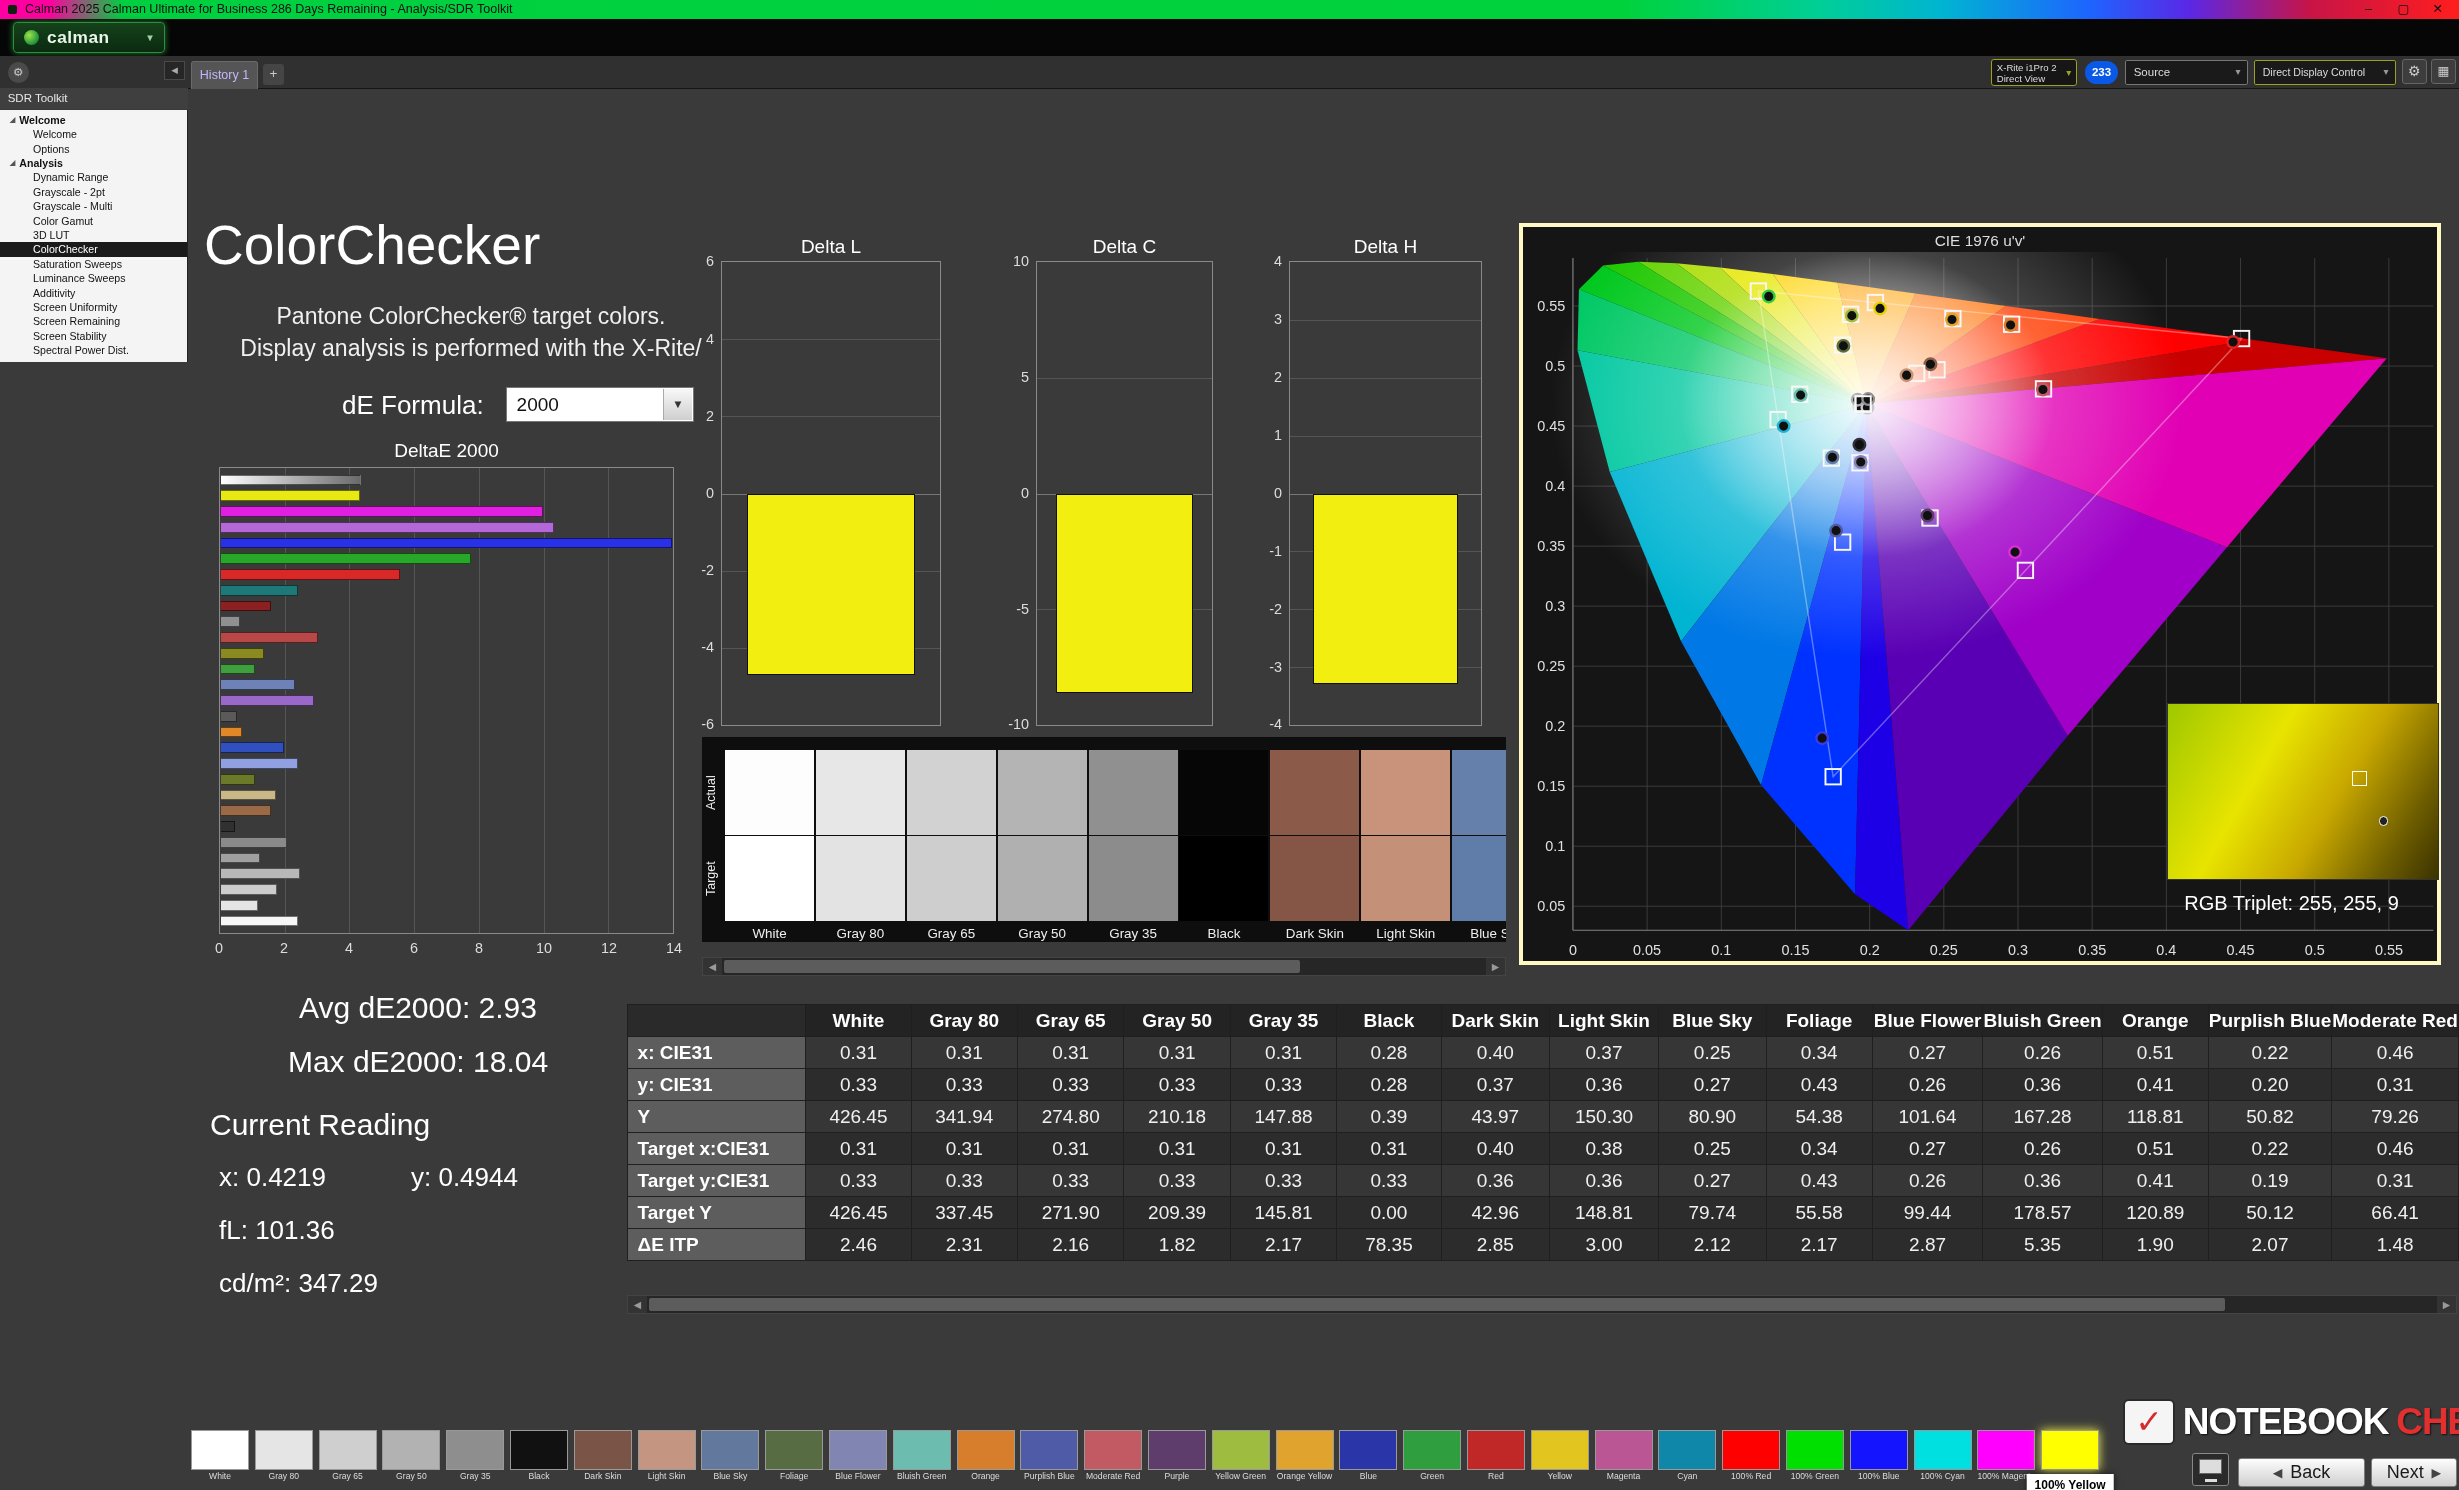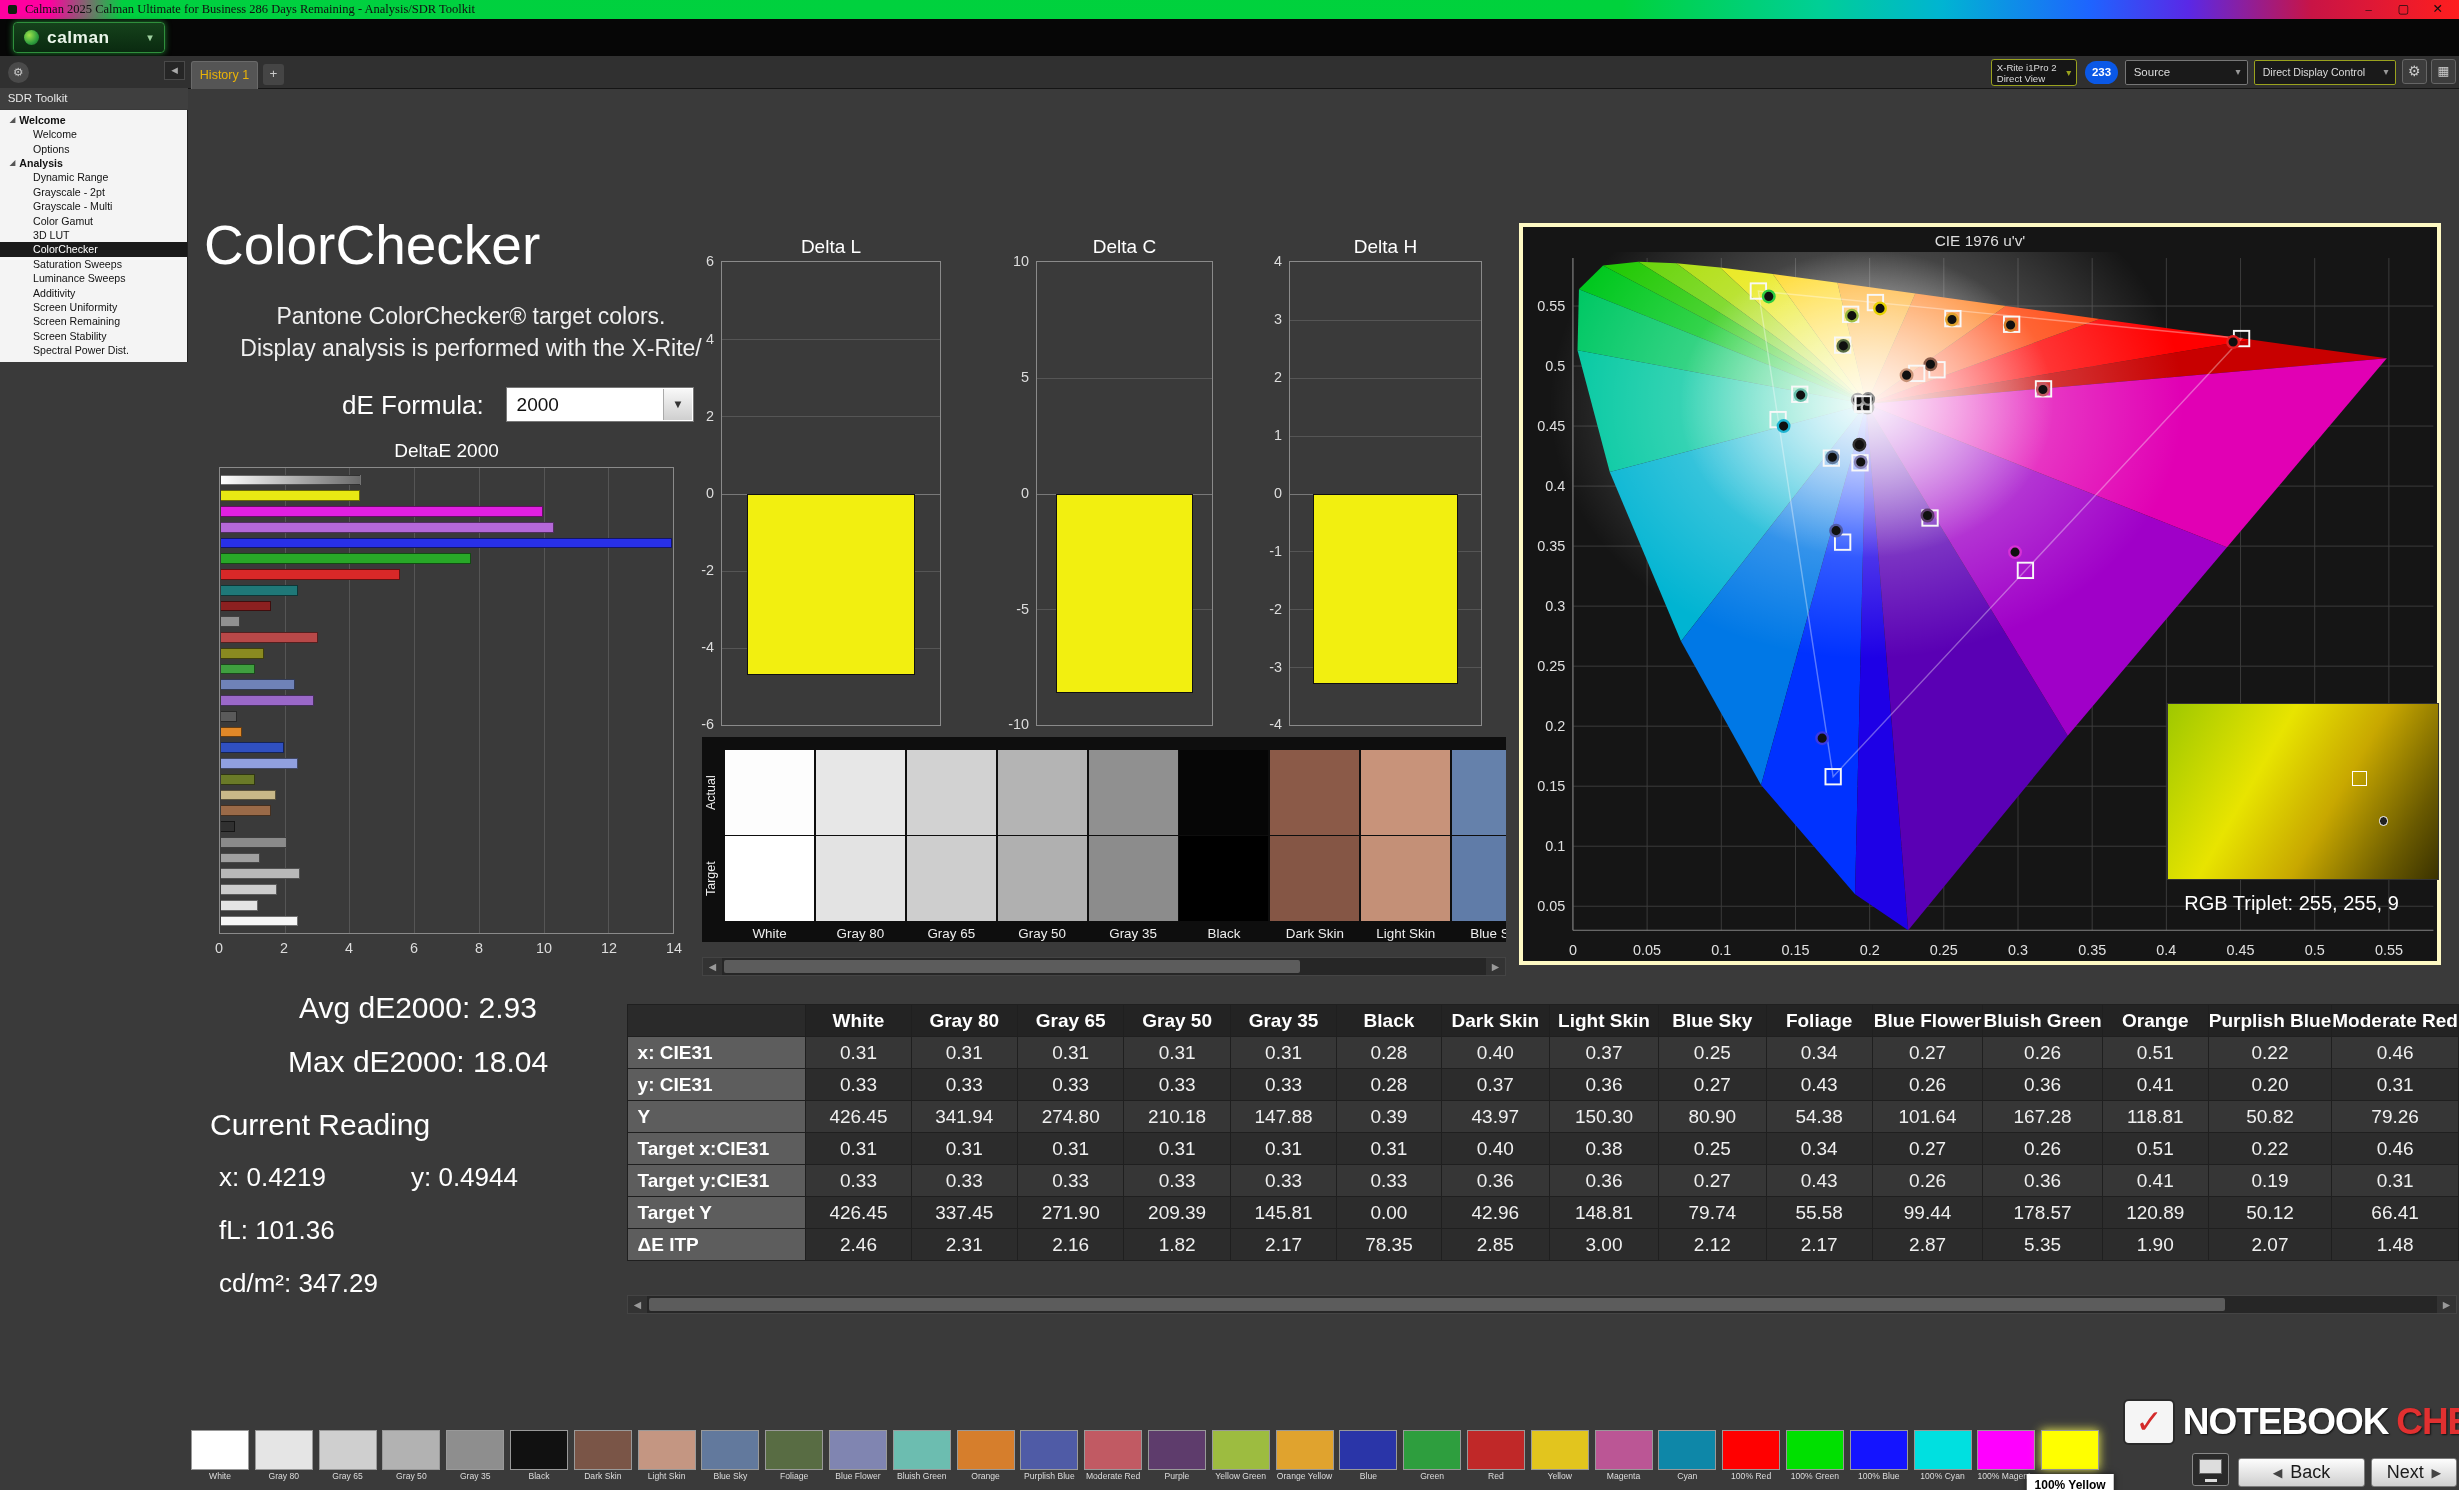--- a/index.html
+++ b/index.html
@@ -1,40 +1,40 @@
 <!DOCTYPE html>
 <html><head>
 <meta charset="utf-8">
 <style>
 *{box-sizing:border-box;margin:0;padding:0}
 html,body{width:2459px;height:1491px;overflow:hidden;background:#3a3a3a;
   font-family:"Liberation Sans","DejaVu Sans",sans-serif;position:relative}
 
 
 #titlebar{position:absolute;left:0;top:0;width:2459px;height:19px;
-  background:linear-gradient(90deg,#ff00a0 0%,#ff00a0 2%,#00d040 5%,#00d23c 66%,#00cf96 74%,#00b4d2 79%,#1e64ff 85%,#5a28e6 89%,#c81446 94%,#ff1e1e 100%);font-family:Liberation Serif, serif;}
+  background:linear-gradient(90deg,#ff00a0 0%,#ff00a0 2%,#00d040 5%,#00d23c 66%,#00cf96 74%,#00b4d2 79%,#1e64ff 85%,#5a28e6 89%,#c81446 94%,#ff1e1e 100%);}
 #titlebar .appdot{position:absolute;left:7.7px;top:4.8px;width:9.6px;height:9.6px;background:#102010;border-radius:1.9px}
 #titlebar .ttl{position:absolute;left:25px;top:0;font-size:12.5px;line-height:19px;color:#101010;white-space:nowrap}
 .winbtn{position:absolute;top:0;width:35px;height:19px;text-align:center;font-size:12.5px;line-height:19px;color:#101010}
 #btn-min{right:73px}#btn-max{right:38px}#btn-close{right:3.8px}
 
 
 #appbar{position:absolute;left:0;top:19px;width:2459px;height:37px;background:#060606}
 #calman-btn{position:absolute;left:13.4px;top:2.9px;width:152px;height:31px;
   background:linear-gradient(#15421b,#0a2a10);border:1px solid #2f8f3c;border-radius:3.8px;
   display:flex;align-items:center;gap:7.7px;padding:0 9.6px;box-shadow:0 0 6.7px #1f7f2f}
 #calman-btn .dot{width:15.4px;height:15.4px;border-radius:50%;background:radial-gradient(circle at 35% 35%,#9fe24a,#2e9e3e 60%,#135f1f)}
 #calman-btn .txt{color:#eaf5ea;font-size:17.3px;font-weight:bold;letter-spacing:0.5px}
 #calman-btn .caret{color:#9fd0a0;font-size:9.6px;margin-left:auto}
 
 
 #tabbar{position:absolute;left:0;top:56px;width:2459px;height:33px;background:#303030;border-bottom:1px solid #151515}
 #tab-left-icon{position:absolute;left:7.7px;top:5.8px;width:21px;height:21px;border-radius:50%;background:#4a4a4a;color:#ccc;font-size:11.5px;text-align:center;line-height:21px}
 #sidebar-collapse{position:absolute;left:164px;top:61px;width:21px;height:19px;background:#262626;border:1px solid #4a4a4a;color:#aaa;font-size:8.6px;text-align:center;line-height:17.3px}
-#history-tab{position:absolute;left:191px;top:4.8px;width:67px;height:28px;background:#555;color:#eab308;font-size:12.5px;text-align:center;line-height:26px;border:1px solid #6a6a6a;border-bottom:none;border-radius:2.9px 2.9px 0 0}
+#history-tab{position:absolute;left:191px;top:4.8px;width:67px;height:28px;background:#555;color:#c4b5fd;font-size:12.5px;text-align:center;line-height:26px;border:1px solid #6a6a6a;border-bottom:none;border-radius:2.9px 2.9px 0 0}
 #add-tab{position:absolute;left:263px;top:7.7px;width:21px;height:21px;background:#454545;color:#ccc;font-size:13.4px;text-align:center;line-height:19px;border-radius:2.9px}
 #meter-btn{position:absolute;left:1991px;top:2.9px;width:86px;height:27px;background:#161616;border:1px solid #9aa21e;border-radius:2.9px;color:#ddd;font-size:9.6px;line-height:11.5px;padding:1.9px 13.4px 1.9px 4.8px}
 #meter-btn .caret{position:absolute;right:2.9px;top:8.6px;color:#9aa21e;font-size:8.6px}
 #badge-233{position:absolute;left:2085px;top:4.8px;width:33px;height:23px;border-radius:11.5px;background:#0a58e6;color:#fff;font-size:11.5px;font-weight:bold;text-align:center;line-height:23px}
 .dd{position:absolute;top:3.8px;height:25px;background:#1a1a1a;color:#ddd;font-size:11.5px;line-height:23px;padding:0 21px 0 7.7px;border-radius:1.9px;white-space:nowrap;overflow:hidden}
 #dd-source{left:2125px;width:123px;border:1px solid #777}
 #dd-display{left:2254px;width:142px;border:1px solid #9aa21e;font-size:10.6px}
 .dd .caret{position:absolute;right:4.8px;top:0;color:#999;font-size:8.6px}
 .iconbtn{position:absolute;top:2.9px;width:25px;height:25px;background:#3d3d3d;border:1px solid #666;border-radius:2.9px;color:#ccc;font-size:14.4px;text-align:center;line-height:23px}
 #gear-btn{left:2402px}#layout-btn{left:2431px;font-size:12.5px}

